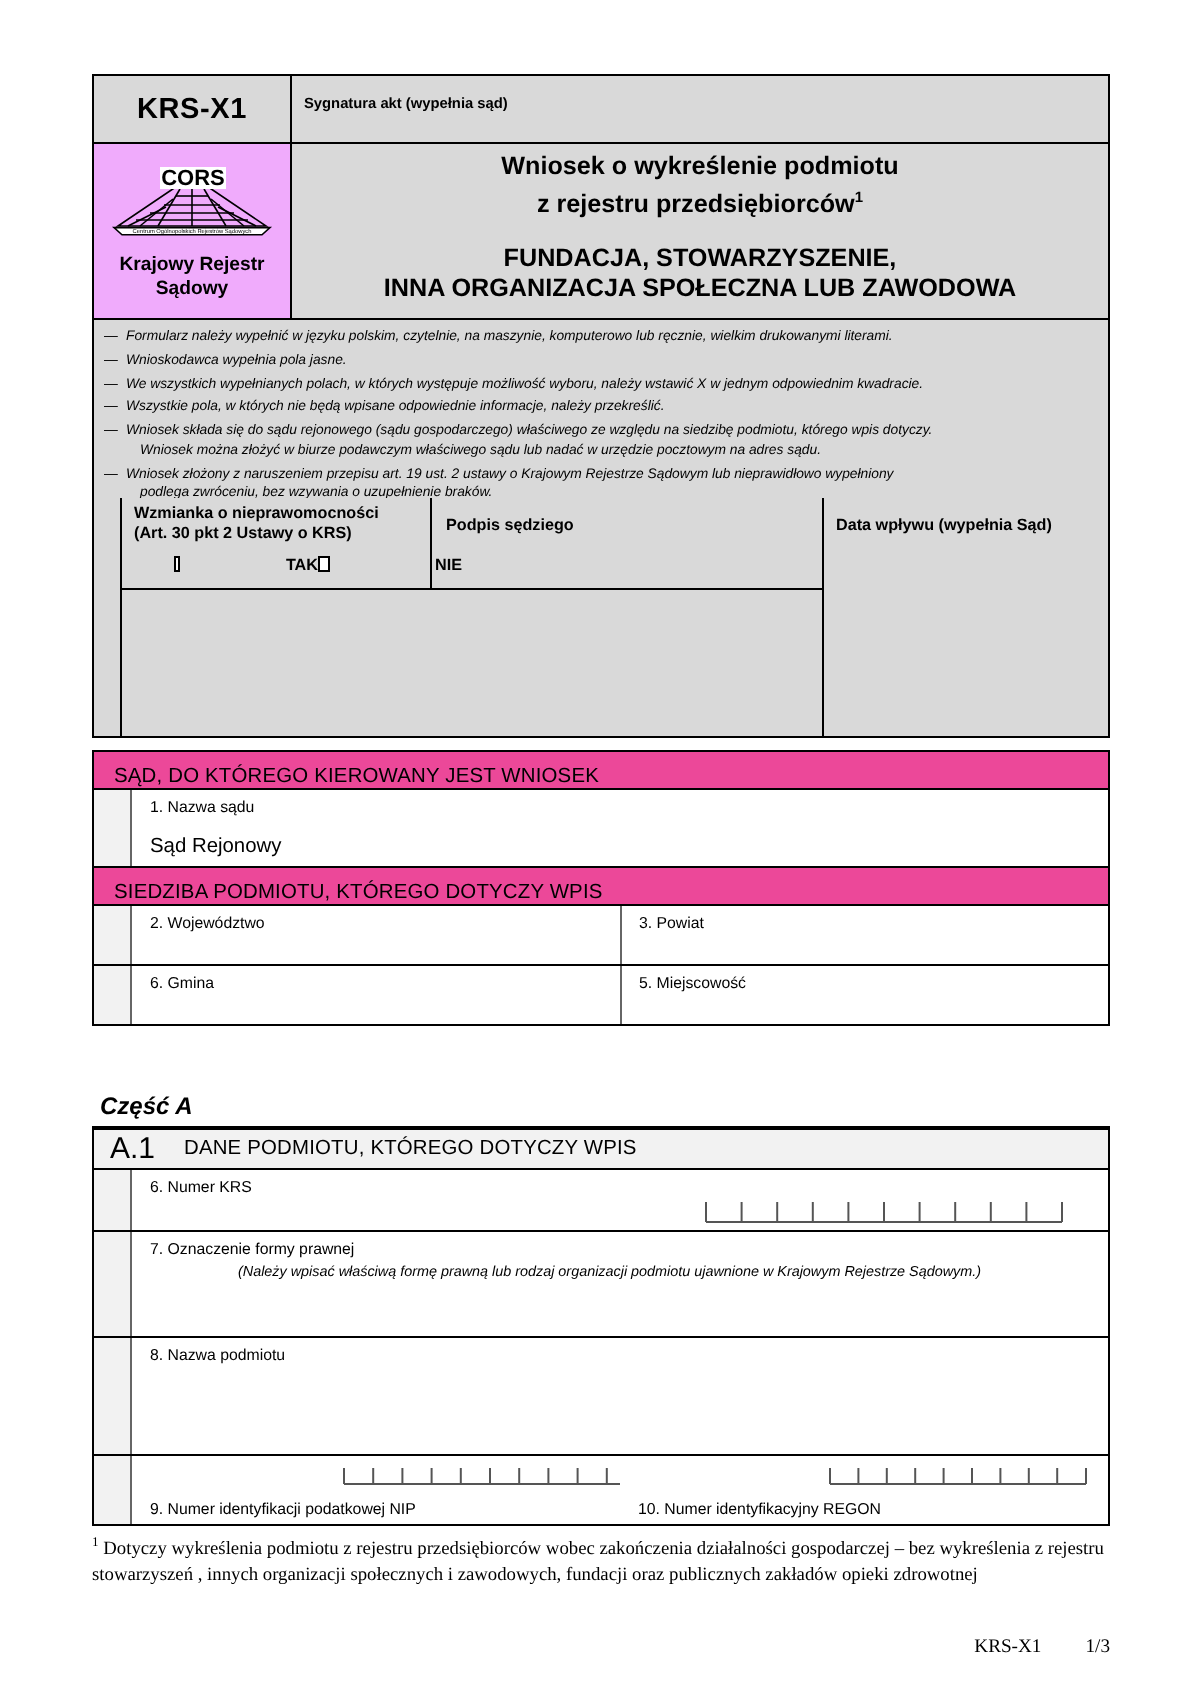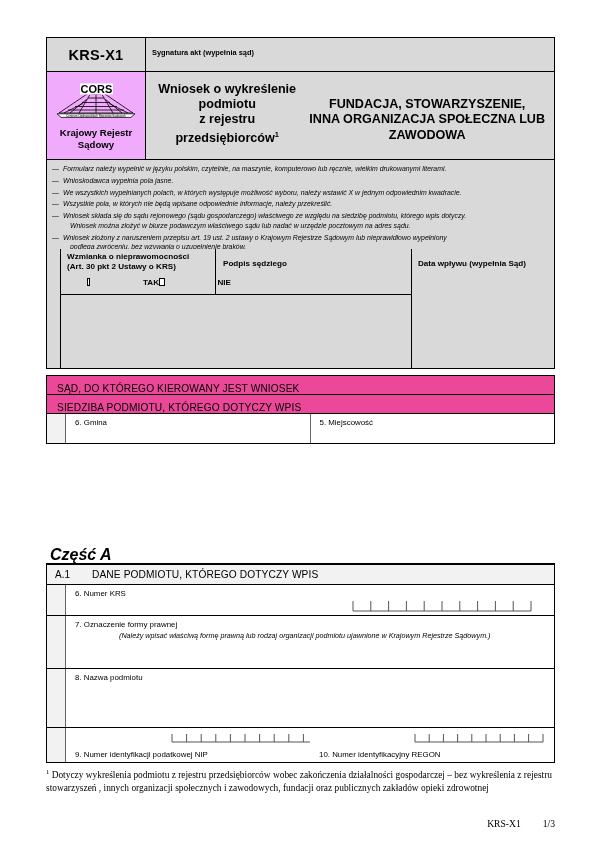--- a/index.html
+++ b/index.html
@@ -89,21 +89,21 @@
     line-height: 11.5px;
     margin-top: 2px;
   }
 
   .cell-title {
     flex: 1;
     height: 87px;
     background: #d9d9d9;
     box-sizing: border-box;
     display: flex;
-    flex-direction: row;
+    flex-direction: column;
     align-items: center;
     justify-content: center;
     padding: 2px 4px 4px 4px;
   }
   .title-a {
     font-size: 12.6px;
     font-weight: bold;
     line-height: 15px;
     text-align: center;
   }
@@ -267,21 +267,21 @@
     margin-top: 9px;
     padding-bottom: 4px;
   }
   .split { display: flex; flex: 1; }
   .split > .fld + .fld { border-left: 1px solid #666; }
 
   
   .czesc {
     position: absolute;
     left: 50px; top: 546px;
-    font-size: 16px;
+    font-size: 12px;
     font-weight: bold;
     font-style: italic;
   }
   .a1-wrap {
     position: absolute;
     left: 46px; top: 563px;
     width: 509px;
     box-sizing: border-box;
     border: 1.4px solid #000;
     border-top: 2.4px solid #000;
@@ -290,21 +290,21 @@
   .a1-band {
     height: 20px;
     background: #f2f2f2;
     box-sizing: border-box;
     display: flex;
     align-items: center;
     border-bottom: 1.2px solid #000;
   }
   .a1-code {
     width: 45px;
-    font-size: 10px;
+    font-size: 15px;
     padding-left: 8px;
     box-sizing: border-box;
   }
   .a1-title {
     font-size: 10.2px;
     letter-spacing: .1px;
   }
   .fld-note {
     font-size: 7.2px;
     font-style: italic;
@@ -488,25 +488,43 @@
       <span class="wz-lbl">Data wpływu (wypełnia Sąd)</span>
     </div>
   </div>
 
   <div class="sad-wrap">
 
     <div class="sec-band">
       <span>SĄD, DO KTÓREGO KIEROWANY JEST WNIOSEK</span>
     </div>
 
+    <div class="indent-row">
+      <div class="gutter"></div>
+      <div class="fld">
+        <div class="fld-num">1.  Nazwa sądu</div>
+        <div class="fld-val">Sąd Rejonowy</div>
+      </div>
+    </div>
 
     <div class="sec-band">
       <span>SIEDZIBA PODMIOTU, KTÓREGO DOTYCZY WPIS</span>
     </div>
 
+    <div class="indent-row">
+      <div class="gutter"></div>
+      <div class="split">
+        <div class="fld" style="height:29px">
+          <div class="fld-num">2.  Województwo</div>
+        </div>
+        <div class="fld" style="height:29px">
+          <div class="fld-num">3.  Powiat</div>
+        </div>
+      </div>
+    </div>
 
     <div class="indent-row">
       <div class="gutter"></div>
       <div class="split">
         <div class="fld" style="height:29px">
           <div class="fld-num">6.  Gmina</div>
         </div>
         <div class="fld" style="height:29px">
           <div class="fld-num">5.  Miejscowość</div>
         </div>

